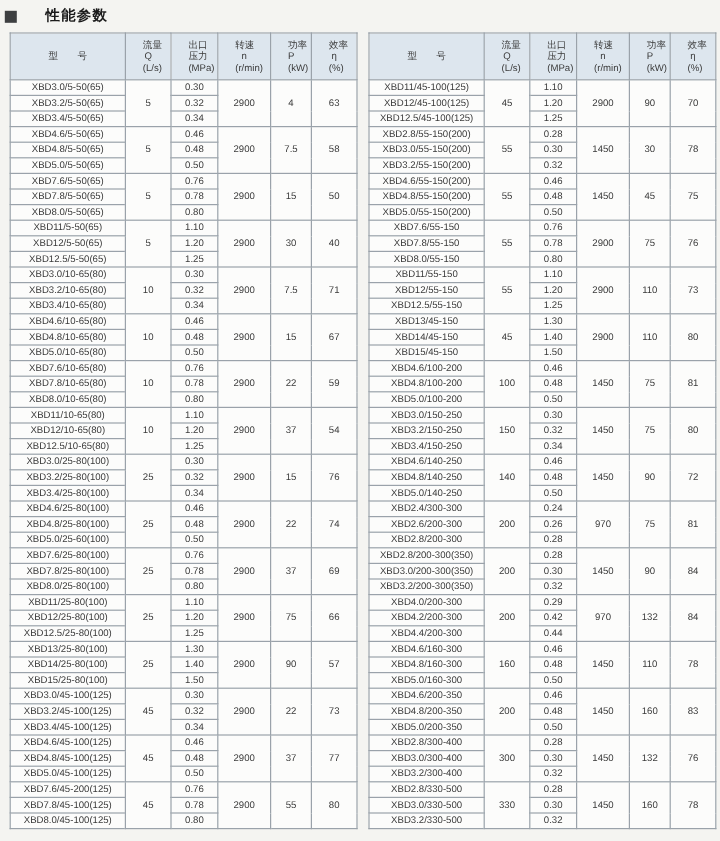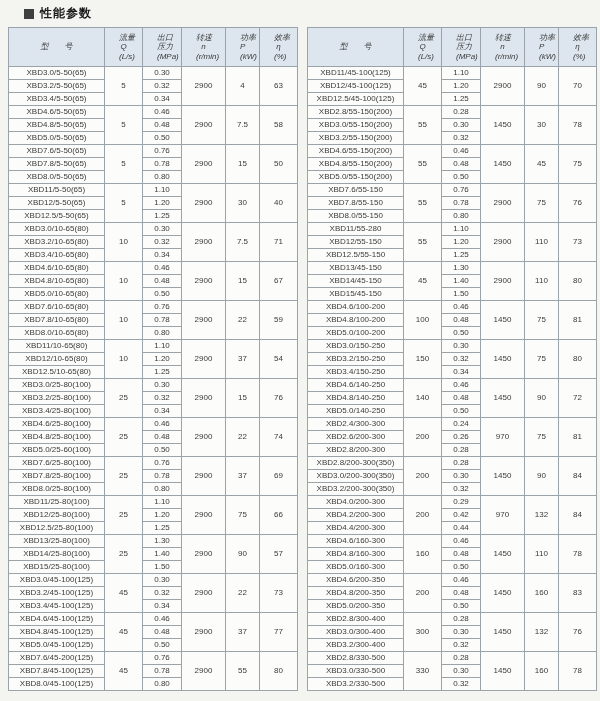--- a/index.html
+++ b/index.html
@@ -14,22 +14,22 @@
   html,body{margin:0;padding:0;}
   body{
     width:600px;height:701px;
     background:var(--page-bg);
     font-family:"Liberation Sans","DejaVu Sans",sans-serif;
     color:var(--text);
     overflow:hidden;
   }
   .page{position:relative;width:600px;height:701px;}
   .title-bar{
-    position:absolute;left:24px;top:5px;
-    display:flex;align-items:center;gap:6px;
+    position:absolute;left:4px;top:5px;
+    display:flex;align-items:center;gap:24px;
     font-size:12px;font-weight:bold;color:var(--title-color);
     letter-spacing:1px;
   }
   .title-square{width:10px;height:10px;background:#3d3f41;flex:0 0 auto;}
   .tables{
     position:absolute;left:8px;top:27px;
     display:flex;gap:9px;align-items:flex-start;
   }
   table.spec{
     border-collapse:collapse;
@@ -48,21 +48,20 @@
     color:var(--text);
     background:var(--cell-bg);
     overflow:hidden;
     white-space:nowrap;
   }
   table.spec th{
     background:var(--header-bg);
     font-weight:normal;
     height:36px;
     padding:1px 14px;
-    font-style:italic;
   }
   table.spec th .hline{display:block;line-height:1.18;}
   table.spec td{height:12px;}
   td.model-cell{
     text-align:left;
     padding-left:3px;
     font-size:7.5px;
   }
 </style>
 </head>
@@ -477,21 +476,21 @@
             </tr>
             <tr>
               <td class="model-cell">XBD7.8/55-150</td>
               <td>0.78</td>
             </tr>
             <tr>
               <td class="model-cell">XBD8.0/55-150</td>
               <td>0.80</td>
             </tr>
             <tr>
-              <td class="model-cell">XBD11/55-280</td>
+              <td class="model-cell">XBD11/55-150</td>
               <td rowspan="3">55</td>
               <td>1.10</td>
               <td rowspan="3">2900</td>
               <td rowspan="3">110</td>
               <td rowspan="3">73</td>
             </tr>
             <tr>
               <td class="model-cell">XBD12/55-150</td>
               <td>1.20</td>
             </tr>

